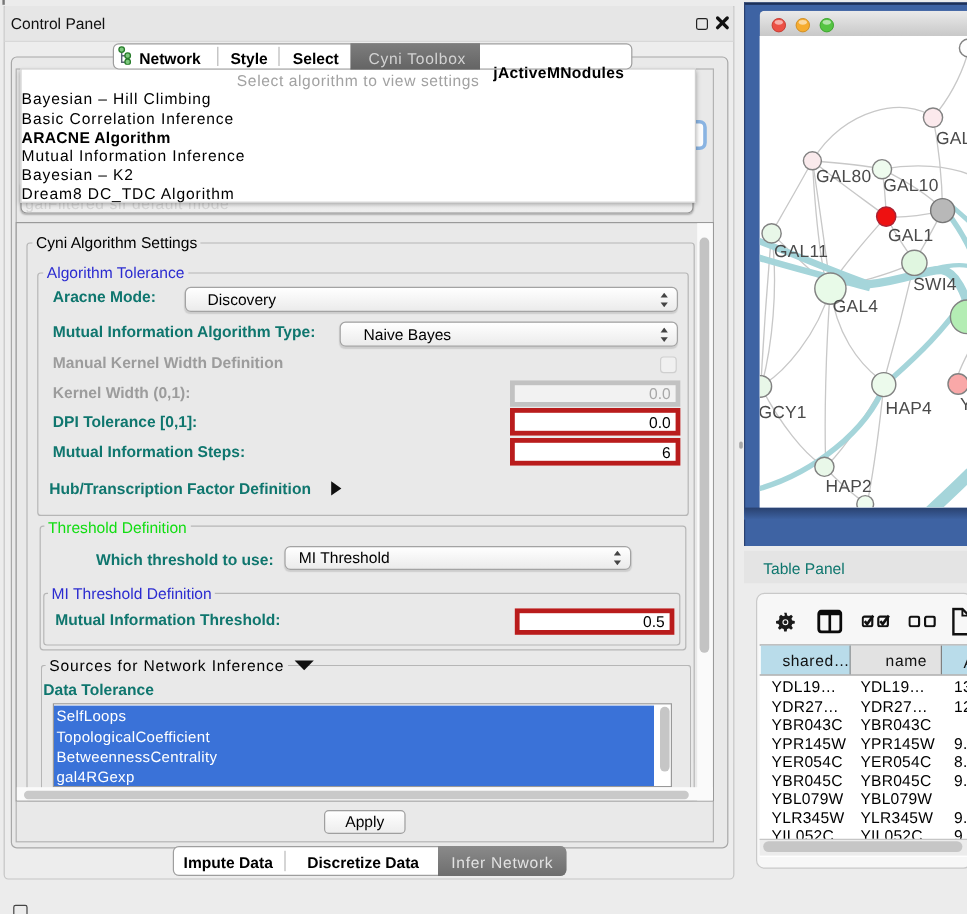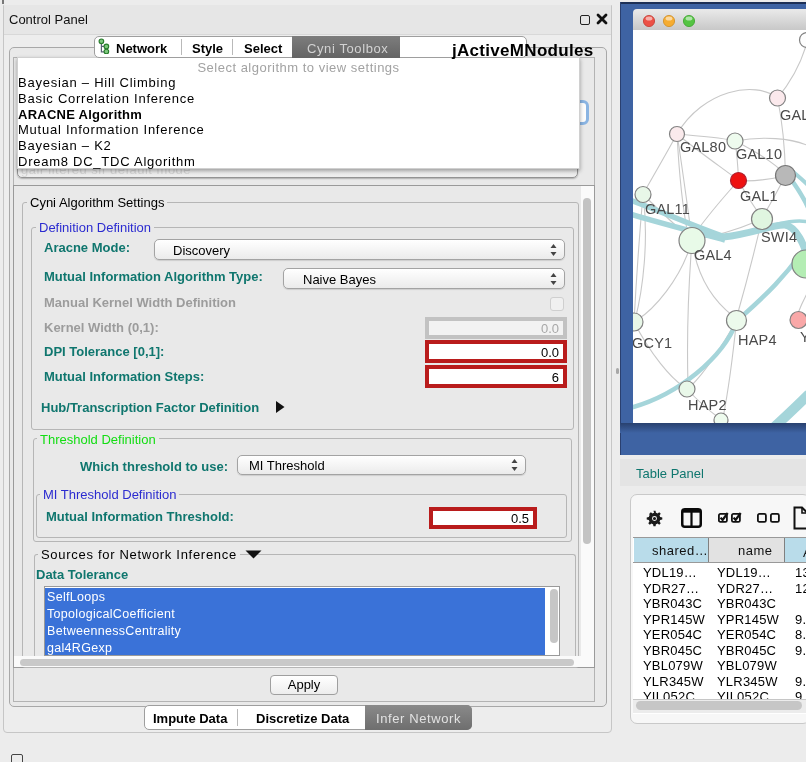--- a/index.html
+++ b/index.html
@@ -39,21 +39,21 @@
 <div class="abs" style="left:0px;top:169px;width:575px;height:9px;overflow:hidden;">
   <div style="position:absolute;left:21px;top:-7px;font-size:13px;color:#d6d6d6;letter-spacing:0.5px;white-space:nowrap;">galFiltered sif default mode</div>
 </div>
 
 <div class="abs" style="left:540px;top:100px;width:49px;height:25px;border:3px solid #8ab4e2;border-radius:6px;background:#fdfdfd;box-sizing:border-box;"></div>
 
 <div class="abs" style="left:22px;top:202px;width:555px;height:464px;border:1px solid #b6b6b6;border-radius:3px;"></div>
 <div class="glabel" style="left:27px;top:195px;color:#000;">Cyni Algorithm Settings</div>
 
 <div class="abs" style="left:31px;top:227px;width:541px;height:201px;border:1px solid #b6b6b6;border-radius:3px;"></div>
-<div class="glabel" style="left:36px;top:220px;color:#2b2bd0;">Definition Definition</div>
+<div class="glabel" style="left:36px;top:220px;color:#2b2bd0;">Algorithm Tolerance</div>
 
 <div class="rowlab" style="left:44px;top:240px;">Aracne Mode:</div>
 <div class="combo" style="left:154px;top:239px;width:411px;height:21px;">
     <span class="ctext" style="left:18px;">Discovery</span>
     <svg class="carr" viewBox="0 0 7 12">
       <path d="M3.5 0 L6.5 4 L0.5 4 Z" fill="#444"></path>
       <path d="M3.5 12 L6.5 8 L0.5 8 Z" fill="#444"></path>
     </svg>
   </div>
 
@@ -98,21 +98,21 @@
     <svg class="carr" viewBox="0 0 7 12">
       <path d="M3.5 0 L6.5 4 L0.5 4 Z" fill="#444"></path>
       <path d="M3.5 12 L6.5 8 L0.5 8 Z" fill="#444"></path>
     </svg>
   </div>
 
 <div class="abs" style="left:36px;top:494px;width:529px;height:42px;border:1px solid #b6b6b6;border-radius:3px;"></div>
 <div class="glabel" style="left:40px;top:487px;color:#2b2bd0;">MI Threshold Definition</div>
 
 <div class="rowlab" style="left:46px;top:509px;">Mutual Information Threshold:</div>
-<div class="field" style="left:429px;top:507px;width:108px;height:22px;">
+<div class="field" style="left:429px;top:507px;width:133px;height:22px;">
     <span>0.5</span>
   </div>
 
 <div class="abs" style="left:34px;top:554px;width:540px;height:112px;border:1px solid #b6b6b6;border-bottom:none;border-radius:3px 3px 0 0;"></div>
 <div class="glabel" style="left:38px;top:547px;color:#000;letter-spacing:0.7px;">Sources for Network Inference</div>
 <svg class="abs" style="left:245px;top:550px;" width="17" height="9" viewBox="0 0 17 9">
     <path d="M0.5 0.5 L16.5 0.5 L8.5 8.5 Z" fill="#111"></path>
   </svg>
 
 <div class="rowlab" style="left:36px;top:567px;">Data Tolerance</div>
@@ -142,21 +142,21 @@
 <svg class="abs" style="left:98px;top:36px;" width="13" height="18" viewBox="0 0 13 18">
 <path d="M3.4 6 V15.8 H6.2 M3.4 10.4 H6.2" stroke="#5a6275" stroke-width="1.2" fill="none"></path>
 <circle cx="3.4" cy="5.3" r="2.3" fill="#7ec87e" stroke="#277c2b" stroke-width="1.1"></circle>
 <circle cx="8.4" cy="10.4" r="2.3" fill="#7ec87e" stroke="#277c2b" stroke-width="1.1"></circle>
 <circle cx="8.4" cy="15.6" r="2.3" fill="#7ec87e" stroke="#277c2b" stroke-width="1.1"></circle>
 </svg>
 <div class="abs bold" style="left:116px;top:41px;font-size:13px;">Network</div>
 <div class="abs bold" style="left:192px;top:41px;font-size:13px;">Style</div>
 <div class="abs bold" style="left:244px;top:41px;font-size:13px;">Select</div>
 <div class="abs" style="left:307px;top:41px;font-size:13px;color:#d3d3d3;letter-spacing:0.6px;">Cyni Toolbox</div>
-<div class="abs bold" style="left:411px;top:41px;font-size:17px;letter-spacing:0.3px;margin-left:41px;">jActiveMNodules</div>
+<div class="abs bold" style="left:411px;top:53px;font-size:13px;letter-spacing:0.3px;">jActiveMNodules</div>
 
 <div class="abs" style="left:144px;top:705px;width:328px;height:25px;border:1px solid #9e9e9e;border-radius:5px;background:#ffffff;box-sizing:border-box;"></div>
 <div class="abs" style="left:365px;top:705px;width:107px;height:25px;background:linear-gradient(#8a8a8a,#6e6e6e);border-radius:0 5px 5px 0;box-sizing:border-box;"></div>
 <div class="abs" style="left:237px;top:709px;width:1px;height:17px;background:#b9b9b9;"></div>
 <div class="abs bold" style="left:153px;top:711px;font-size:13px;">Impute Data</div>
 <div class="abs bold" style="left:256px;top:711px;font-size:13px;">Discretize Data</div>
 <div class="abs" style="left:376px;top:711px;font-size:13px;color:#e2e2e2;letter-spacing:0.6px;">Infer Network</div>
 
 <div class="abs" style="left:616px;top:368px;width:3px;height:6px;background:#a8a8a8;border-radius:1.5px;"></div>
 

